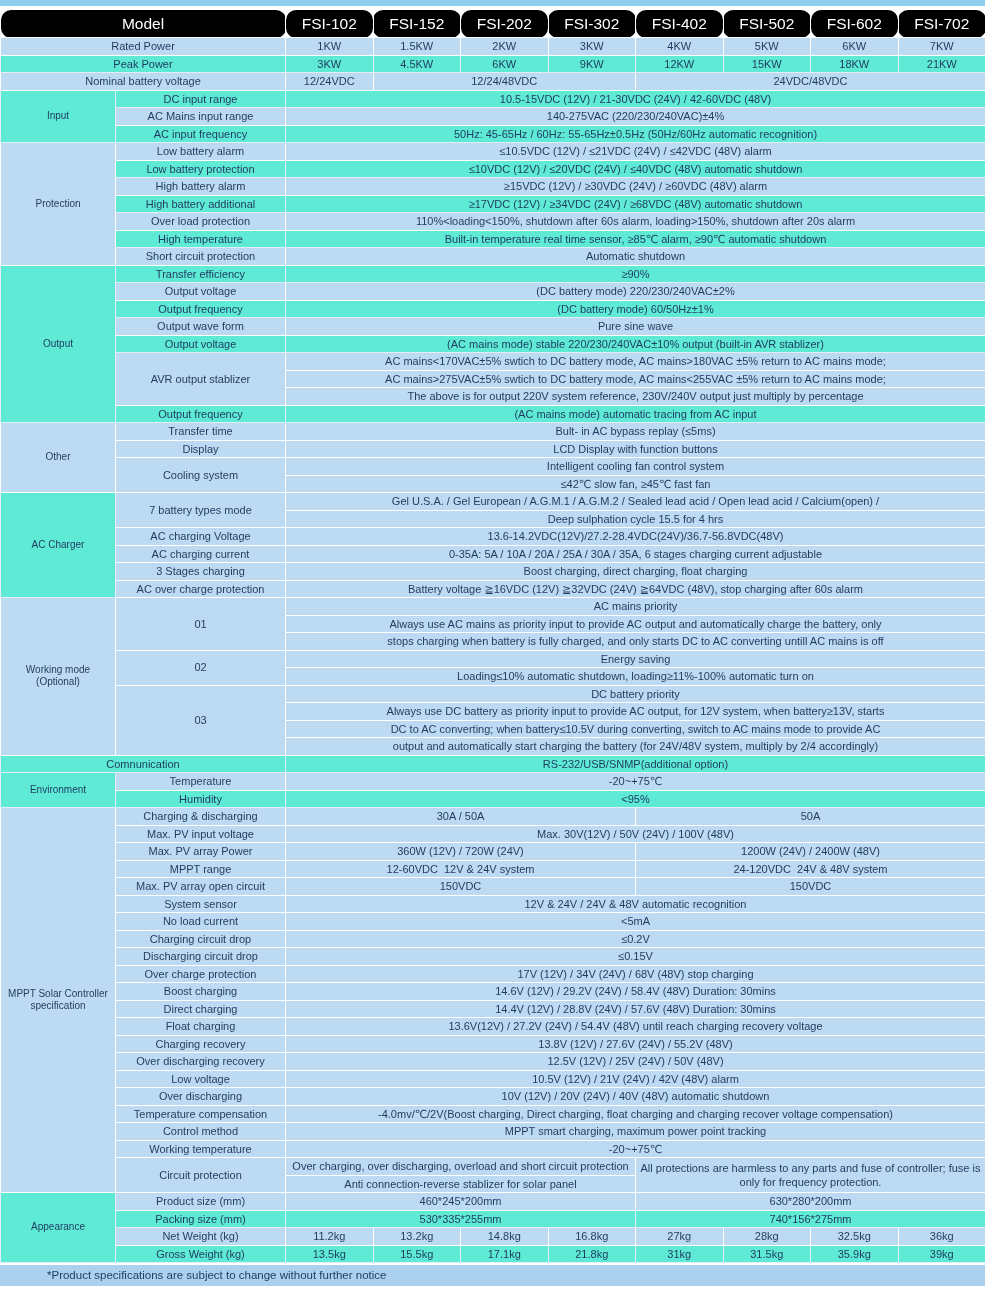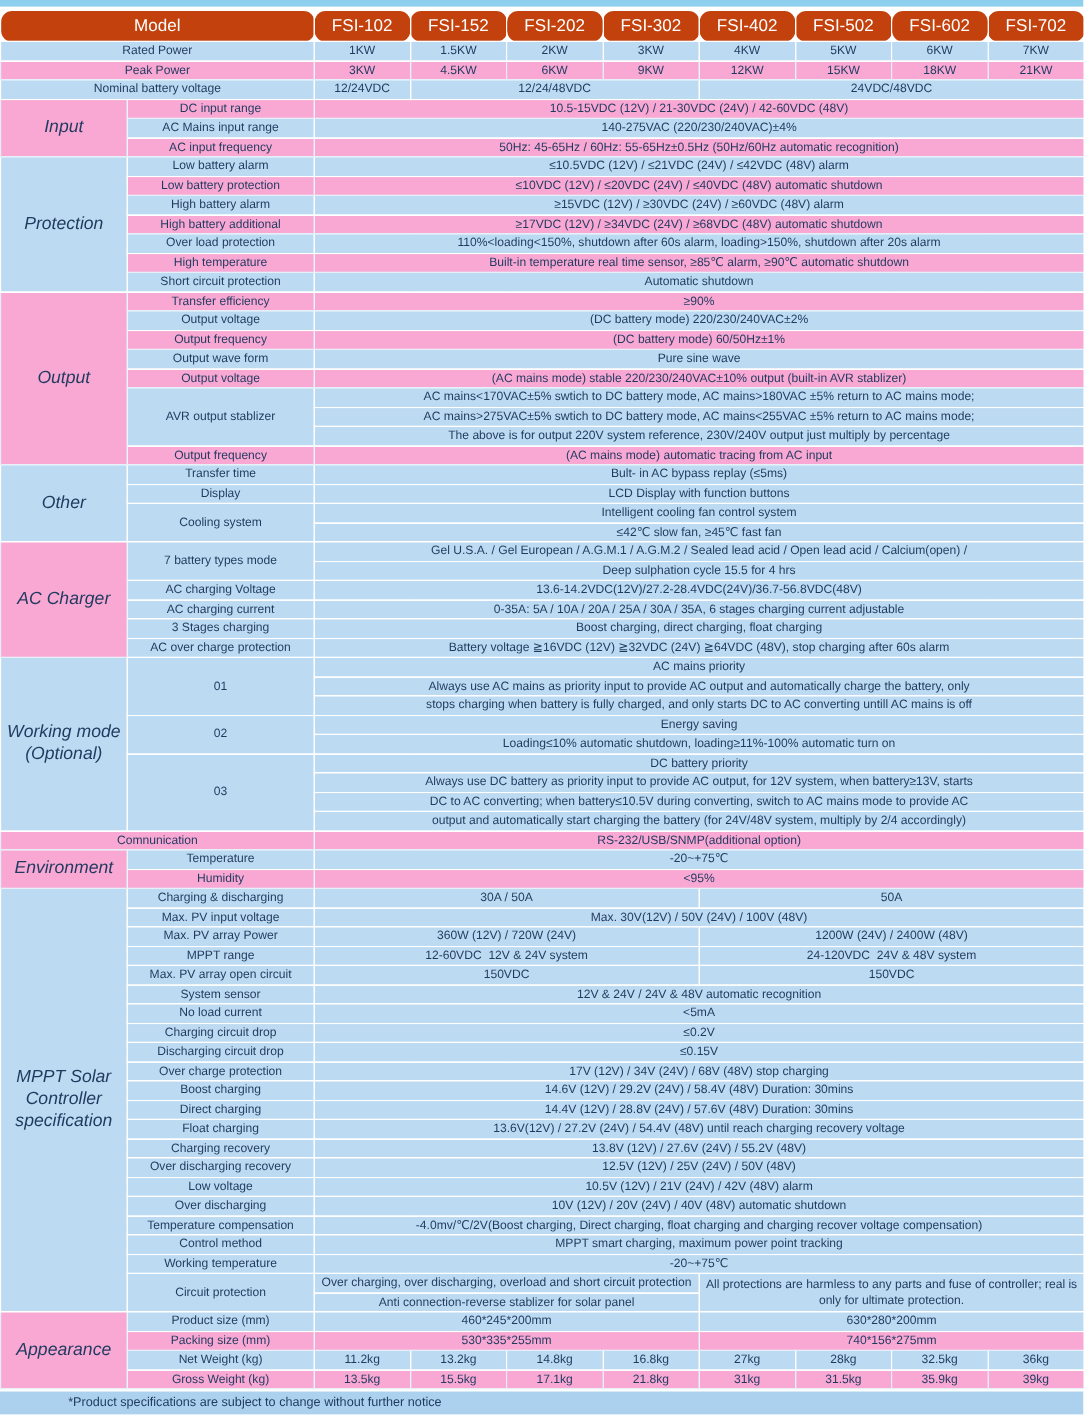--- a/index.html
+++ b/index.html
@@ -3,27 +3,27 @@
 <meta charset="utf-8">
 <style>
   html,body{margin:0;padding:0;background:#ffffff;}
   body{font-family:"Liberation Sans","DejaVu Sans",sans-serif;color:#1f3a5f;}
   .page{width:985px;margin:0;background:#ffffff;}
   .accent-strip{height:7px;background:#5bbae6;}
   .accent-strip.top{background:#8ecfee;height:6px;margin-bottom:3px;}
   table.spec{width:985px;table-layout:fixed;border-collapse:collapse;}
   td{height:16.5px;line-height:16.5px;padding:0 2px;text-align:center;vertical-align:middle;
      white-space:nowrap;overflow:hidden;font-size:11px;border:1px solid #ffffff;}
-  td.h{background:#c2410c;color:#ffffff;font-size:15.5px;height:27px;line-height:27px;border-radius:10px;}
+  td.h{background:#000000;color:#ffffff;font-size:15.5px;height:27px;line-height:27px;border-radius:10px;}
   td.gb,td.lb,td.vb{background:#bcdaf1;}
-  td.gw,td.lw,td.vw{background:#f9a8d4;border-color:#e2edf7;}
-  td.gb,td.gw{font-size:16px;white-space:normal;line-height:1.25;font-style:italic;}
+  td.gw,td.lw,td.vw{background:#5eead4;border-color:#e2edf7;}
+  td.gb,td.gw{font-size:10px;white-space:normal;line-height:1.25;}
   td.wrap{white-space:normal;line-height:1.3;}
   .footer-note{background:#abd1ee;height:21px;line-height:21px;font-size:11.5px;
-     color:#1f3a5f;padding-left:62px;margin-top:2px;}
+     color:#1f3a5f;padding-left:47px;margin-top:2px;}
   .bottom-gap{height:3px;background:#ffffff;}
 </style>
 </head>
 <body>
 
 <div class="page">
   <div class="accent-strip top"></div>
 
   <table class="spec">
     <colgroup>
@@ -320,21 +320,21 @@
           <td class="lb">Control method</td>
           <td colspan="8" class="vb">MPPT smart charging, maximum power point tracking</td>
         </tr>
         <tr>
           <td class="lb">Working temperature</td>
           <td colspan="8" class="vb">-20~+75℃</td>
         </tr>
         <tr>
           <td rowspan="2" class="lb">Circuit protection</td>
           <td colspan="4" class="vb">Over charging, over discharging, overload and short circuit protection</td>
-          <td colspan="4" rowspan="2" class="vb wrap">All protections are harmless to any parts and fuse of controller; real is only for ultimate protection.</td>
+          <td colspan="4" rowspan="2" class="vb wrap">All protections are harmless to any parts and fuse of controller; fuse is only for frequency protection.</td>
         </tr>
         <tr>
           <td colspan="4" class="vb">Anti connection-reverse stablizer for solar panel</td>
         </tr>
         <tr>
           <td rowspan="4" class="gw">Appearance</td>
           <td class="lb">Product size (mm)</td>
           <td colspan="4" class="vb">460*245*200mm</td>
           <td colspan="4" class="vb">630*280*200mm</td>
         </tr>

